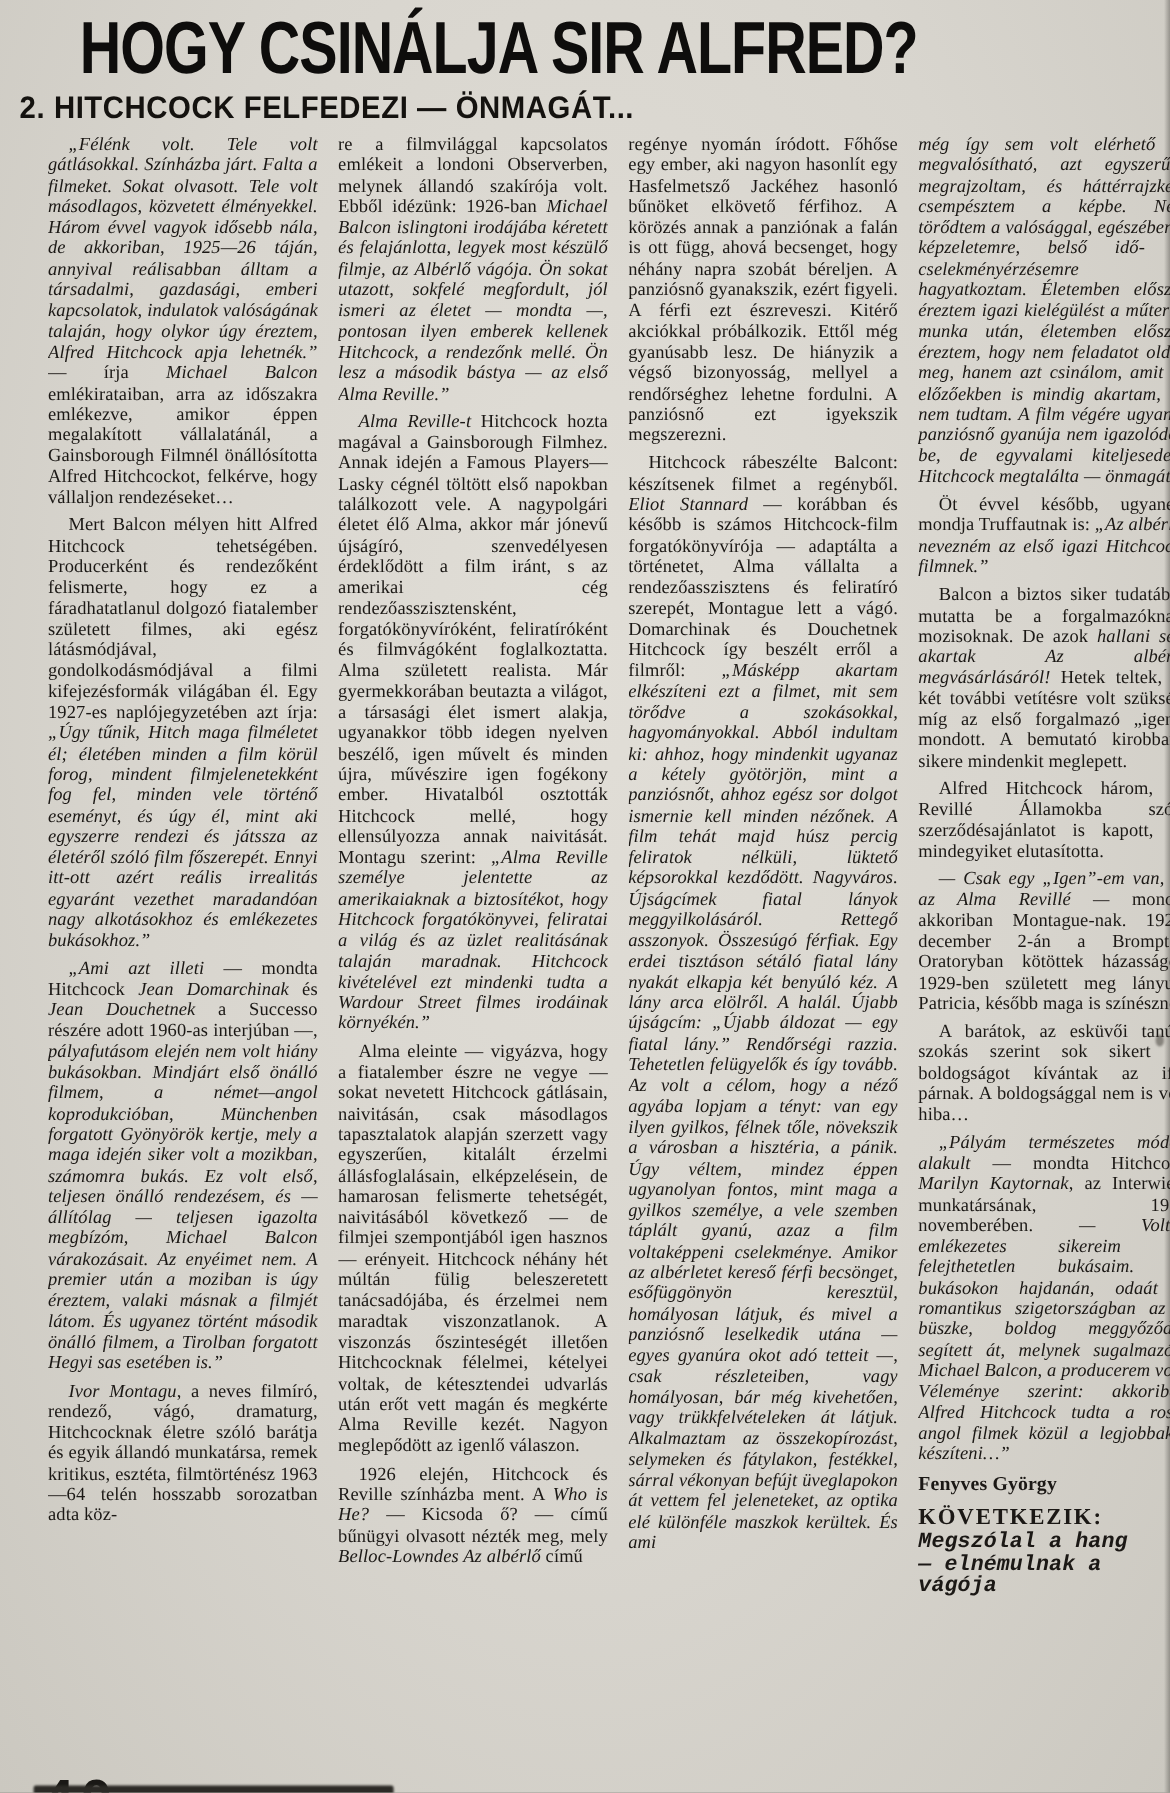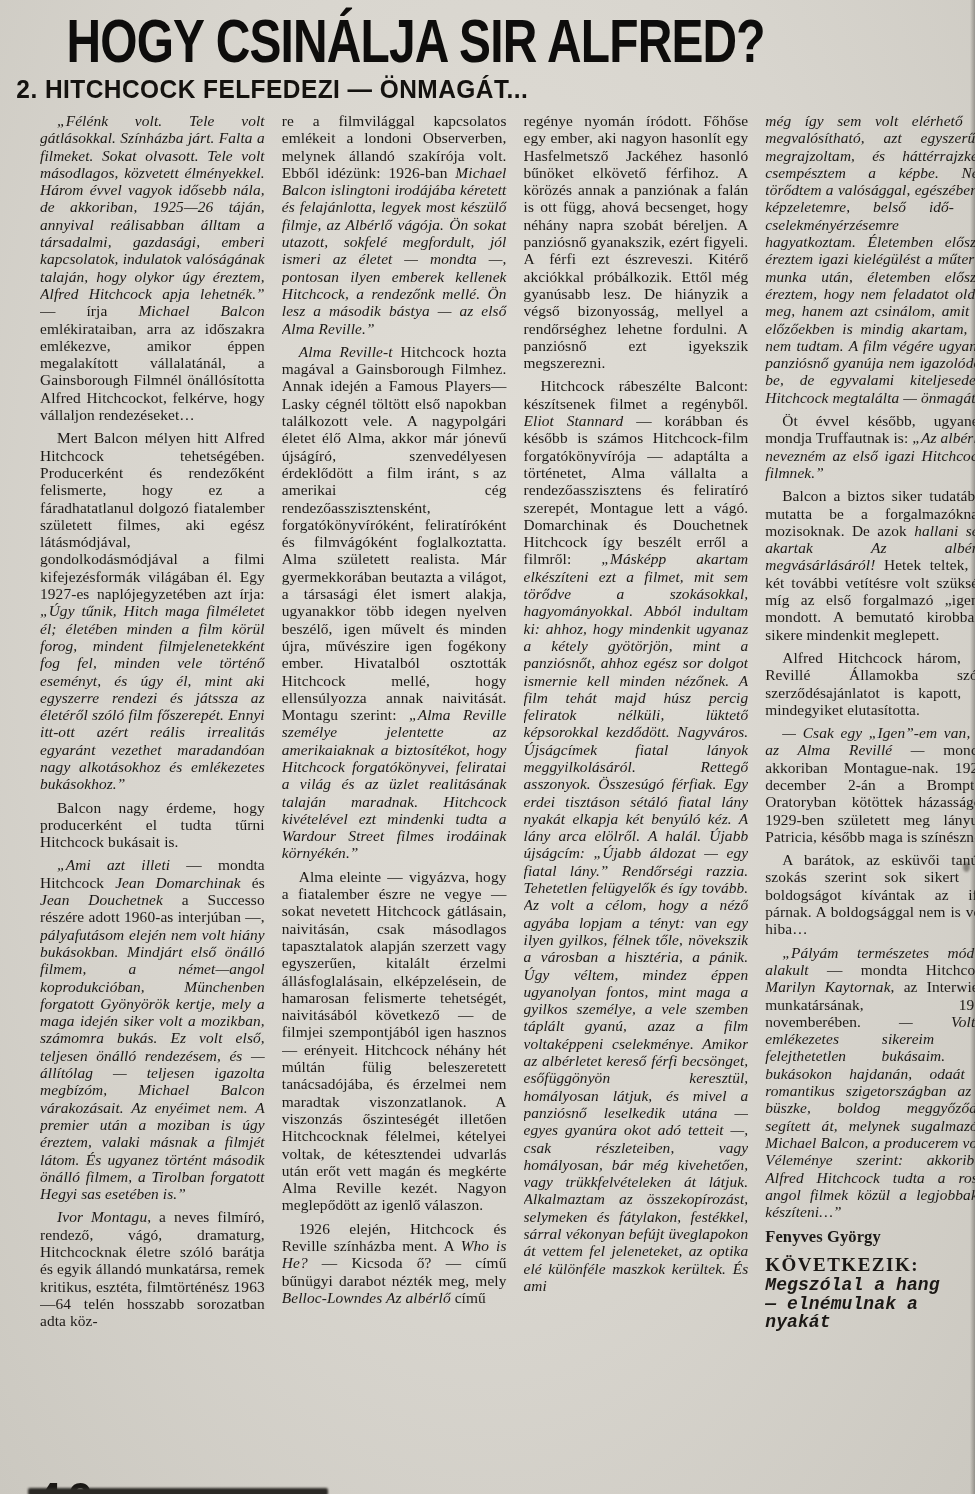--- a/index.html
+++ b/index.html
@@ -70,46 +70,45 @@
     </div>
     <div>
       <span class="article-subtitle">2. HITCHCOCK FELFEDEZI — ÖNMAGÁT...</span>
     </div>
   </div>
 
   <div class="article-body">
     <div class="text-column">
         <p class="para"><span class="it">„Félénk volt. Tele volt gátlásokkal. Színházba járt. Falta a filmeket. Sokat olvasott. Tele volt másodlagos, közvetett élményekkel. Három évvel vagyok idősebb nála, de akkoriban, 1925—26 táján, annyival reálisabban álltam a társadalmi, gazdasági, emberi kapcsolatok, indulatok valóságának talaján, hogy olykor úgy éreztem, Alfred Hitchcock apja lehetnék.”</span><span> — írja </span><span class="it">Michael Balcon</span><span> emlékirataiban, arra az időszakra emlékezve, amikor éppen megalakított vállalatánál, a Gainsborough Filmnél önállósította Alfred Hitchcockot, felkérve, hogy vállaljon rendezéseket…</span></p>
         <p class="para"><span>Mert Balcon mélyen hitt Alfred Hitchcock tehetségében. Producerként és rendezőként felismerte, hogy ez a fáradhatatlanul dolgozó fiatalember született filmes, aki egész látásmódjával, gondolkodásmódjával a filmi kifejezésformák világában él. Egy 1927-es naplójegyzetében azt írja: </span><span class="it">„Úgy tűnik, Hitch maga filméletet él; életében minden a film körül forog, mindent filmjelenetekként fog fel, minden vele történő eseményt, és úgy él, mint aki egyszerre rendezi és játssza az életéről szóló film főszerepét. Ennyi itt-ott azért reális irrealitás egyaránt vezethet maradandóan nagy alkotásokhoz és emlékezetes bukásokhoz.”</span></p>
-        <p class="para"><span>Balcon nagy érdeme, hogy producerként el tudta tűrni Hitchcock bukásait is.</span></p>
         <p class="para"><span class="it">„Ami azt illeti</span><span> — mondta Hitchcock </span><span class="it">Jean Domarchinak</span><span> és </span><span class="it">Jean Douchetnek</span><span> a Successo részére adott 1960-as interjúban —, </span><span class="it">pályafutásom elején nem volt hiány bukásokban. Mindjárt első önálló filmem, a német—angol koprodukcióban, Münchenben forgatott Gyönyörök kertje, mely a maga idején siker volt a mozikban, számomra bukás. Ez volt első, teljesen önálló rendezésem, és — állítólag — teljesen igazolta megbízóm, Michael Balcon várakozásait. Az enyéimet nem. A premier után a moziban is úgy éreztem, valaki másnak a filmjét látom. És ugyanez történt második önálló filmem, a Tirolban forgatott Hegyi sas esetében is.”</span></p>
         <p class="para"><span class="it">Ivor Montagu</span><span>, a neves filmíró, rendező, vágó, dramaturg, Hitchcocknak életre szóló barátja és egyik állandó munkatársa, remek kritikus, esztéta, filmtörténész 1963—64 telén hosszabb sorozatban adta köz-</span></p>
       </div>
     <div class="text-column">
         <p class="para noindent"><span>re a filmvilággal kapcsolatos emlékeit a londoni Observerben, melynek állandó szakírója volt. Ebből idézünk: 1926-ban </span><span class="it">Michael Balcon islingtoni irodájába kéretett és felajánlotta, legyek most készülő filmje, az Albérlő vágója. Ön sokat utazott, sokfelé megfordult, jól ismeri az életet — mondta —, pontosan ilyen emberek kellenek Hitchcock, a rendezőnk mellé. Ön lesz a második bástya — az első Alma Reville.”</span></p>
         <p class="para"><span class="it">Alma Reville-t</span><span> Hitchcock hozta magával a Gainsborough Filmhez. Annak idején a Famous Players—Lasky cégnél töltött első napokban találkozott vele. A nagypolgári életet élő Alma, akkor már jónevű újságíró, szenvedélyesen érdeklődött a film iránt, s az amerikai cég rendezőasszisztensként, forgatókönyvíróként, feliratíróként és filmvágóként foglalkoztatta. Alma született realista. Már gyermekkorában beutazta a világot, a társasági élet ismert alakja, ugyanakkor több idegen nyelven beszélő, igen művelt és minden újra, művészire igen fogékony ember. Hivatalból osztották Hitchcock mellé, hogy ellensúlyozza annak naivitását. Montagu szerint: </span><span class="it">„Alma Reville személye jelentette az amerikaiaknak a biztosítékot, hogy Hitchcock forgatókönyvei, feliratai a világ és az üzlet realitásának talaján maradnak. Hitchcock kivételével ezt mindenki tudta a Wardour Street filmes irodáinak környékén.”</span></p>
         <p class="para"><span>Alma eleinte — vigyázva, hogy a fiatalember észre ne vegye — sokat nevetett Hitchcock gátlásain, naivitásán, csak másodlagos tapasztalatok alapján szerzett vagy egyszerűen, kitalált érzelmi állásfoglalásain, elképzelésein, de hamarosan felismerte tehetségét, naivitásából következő — de filmjei szempontjából igen hasznos — erényeit. Hitchcock néhány hét múltán fülig beleszeretett tanácsadójába, és érzelmei nem maradtak viszonzatlanok. A viszonzás őszinteségét illetően Hitchcocknak félelmei, kételyei voltak, de kétesztendei udvarlás után erőt vett magán és megkérte Alma Reville kezét. Nagyon meglepődött az igenlő válaszon.</span></p>
-        <p class="para"><span>1926 elején, Hitchcock és Reville színházba ment. A </span><span class="it">Who is He?</span><span> — Kicsoda ő? — című bűnügyi darabot nézték meg, mely </span><span class="it">Belloc-Lowndes Az albérlő</span><span> című</span></p>
+        <p class="para"><span>1926 elején, Hitchcock és Reville színházba ment. A </span><span class="it">Who is He?</span><span> — Kicsoda ő? — című bűnügyi olvasott nézték meg, mely </span><span class="it">Belloc-Lowndes Az albérlő</span><span> című</span></p>
       </div>
     <div class="text-column">
         <p class="para noindent"><span>regénye nyomán íródott. Főhőse egy ember, aki nagyon hasonlít egy Hasfelmetsző Jackéhez hasonló bűnöket elkövető férfihoz. A körözés annak a panziónak a falán is ott függ, ahová becsenget, hogy néhány napra szobát béreljen. A panziósnő gyanakszik, ezért figyeli. A férfi ezt észreveszi. Kitérő akciókkal próbálkozik. Ettől még gyanúsabb lesz. De hiányzik a végső bizonyosság, mellyel a rendőrséghez lehetne fordulni. A panziósnő ezt igyekszik megszerezni.</span></p>
         <p class="para"><span>Hitchcock rábeszélte Balcont: készítsenek filmet a regényből. </span><span class="it">Eliot Stannard</span><span> — korábban és később is számos Hitchcock-film forgatókönyvírója — adaptálta a történetet, Alma vállalta a rendezőasszisztens és feliratíró szerepét, Montague lett a vágó. Domarchinak és Douchetnek Hitchcock így beszélt erről a filmről: </span><span class="it">„Másképp akartam elkészíteni ezt a filmet, mit sem törődve a szokásokkal, hagyományokkal. Abból indultam ki: ahhoz, hogy mindenkit ugyanaz a kétely gyötörjön, mint a panziósnőt, ahhoz egész sor dolgot ismernie kell minden nézőnek. A film tehát majd húsz percig feliratok nélküli, lüktető képsorokkal kezdődött. Nagyváros. Újságcímek fiatal lányok meggyilkolásáról. Rettegő asszonyok. Összesúgó férfiak. Egy erdei tisztáson sétáló fiatal lány nyakát elkapja két benyúló kéz. A lány arca elölről. A halál. Újabb újságcím: „Újabb áldozat — egy fiatal lány.” Rendőrségi razzia. Tehetetlen felügyelők és így tovább. Az volt a célom, hogy a néző agyába lopjam a tényt: van egy ilyen gyilkos, félnek tőle, növekszik a városban a hisztéria, a pánik. Úgy véltem, mindez éppen ugyanolyan fontos, mint maga a gyilkos személye, a vele szemben táplált gyanú, azaz a film voltaképpeni cselekménye. Amikor az albérletet kereső férfi becsönget, esőfüggönyön keresztül, homályosan látjuk, és mivel a panziósnő leselkedik utána — egyes gyanúra okot adó tetteit —, csak részleteiben, vagy homályosan, bár még kivehetően, vagy trükkfelvételeken át látjuk. Alkalmaztam az összekopírozást, selymeken és fátylakon, festékkel, sárral vékonyan befújt üveglapokon át vettem fel jeleneteket, az optika elé különféle maszkok kerültek. És ami</span></p>
       </div>
     <div class="text-column">
         <p class="para noindent"><span class="it">még így sem volt elérhető — megvalósítható, azt egyszerűen megrajzoltam, és háttérrajzként csempésztem a képbe. Nem törődtem a valósággal, egészében a képzeletemre, belső idő- és cselekményérzésemre hagyatkoztam. Életemben először éreztem igazi kielégülést a műtermi munka után, életemben először éreztem, hogy nem feladatot oldok meg, hanem azt csinálom, amit az előzőekben is mindig akartam, de nem tudtam. A film végére ugyan a panziósnő gyanúja nem igazolódott be, de egyvalami kiteljesedett: Hitchcock megtalálta — önmagát.”</span></p>
         <p class="para"><span>Öt évvel később, ugyanezt mondja Truffautnak is: </span><span class="it">„Az albérlőt nevezném az első igazi Hitchcock-filmnek.”</span></p>
         <p class="para"><span>Balcon a biztos siker tudatában mutatta be a forgalmazóknak, mozisoknak. De azok </span><span class="it">hallani sem akartak Az albérlő megvásárlásáról!</span><span> Hetek teltek, és két további vetítésre volt szükség, míg az első forgalmazó „igent” mondott. A bemutató kirobbanó sikere mindenkit meglepett.</span></p>
         <p class="para"><span>Alfred Hitchcock három, az Revillé Államokba szóló szerződésajánlatot is kapott, de mindegyiket elutasította.</span></p>
         <p class="para"><span class="it">— Csak egy „Igen”-em van, és az Alma Revillé —</span><span> mondta akkoriban Montague-nak. 1926. december 2-án a Brompton Oratoryban kötöttek házasságot. 1929-ben született meg lányuk, Patricia, később maga is színésznő.</span></p>
         <p class="para"><span>A barátok, az esküvői tanúk, szokás szerint sok sikert és boldogságot kívántak az ifjú párnak. A boldogsággal nem is volt hiba…</span></p>
         <p class="para"><span class="it">„Pályám természetes módon alakult</span><span> — mondta Hitchcock </span><span class="it">Marilyn Kaytornak</span><span>, az Interwiew munkatársának, 1976 novemberében. </span><span class="it">— Voltak emlékezetes sikereim és felejthetetlen bukásaim. E bukásokon hajdanán, odaát a romantikus szigetországban az a büszke, boldog meggyőződés segített át, melynek sugalmazója Michael Balcon, a producerem volt. Véleménye szerint: akkoriban Alfred Hitchcock tudta a rossz angol filmek közül a legjobbakat készíteni…”</span></p>
         <p class="para al-right bold byline"><span>Fenyves György</span></p>
         <p class="para al-center bold next-heading"><span>KÖVETKEZIK:</span></p>
         <p class="para al-center bold next-line"><span class="it">Megszólal a hang</span></p>
-        <p class="para al-center bold next-line"><span class="it">— elnémulnak a nyakát</span></p>
+        <p class="para al-center bold next-line"><span class="it">— elnémulnak a vágója</span></p>
       </div>
   </div>
 
   <div class="page-number">40</div>
   <div class="scan-edge-bottom"></div>
   <div class="scan-edge-right"></div>
   <div class="scan-speck"></div>
 </div>
 
 </body></html>

